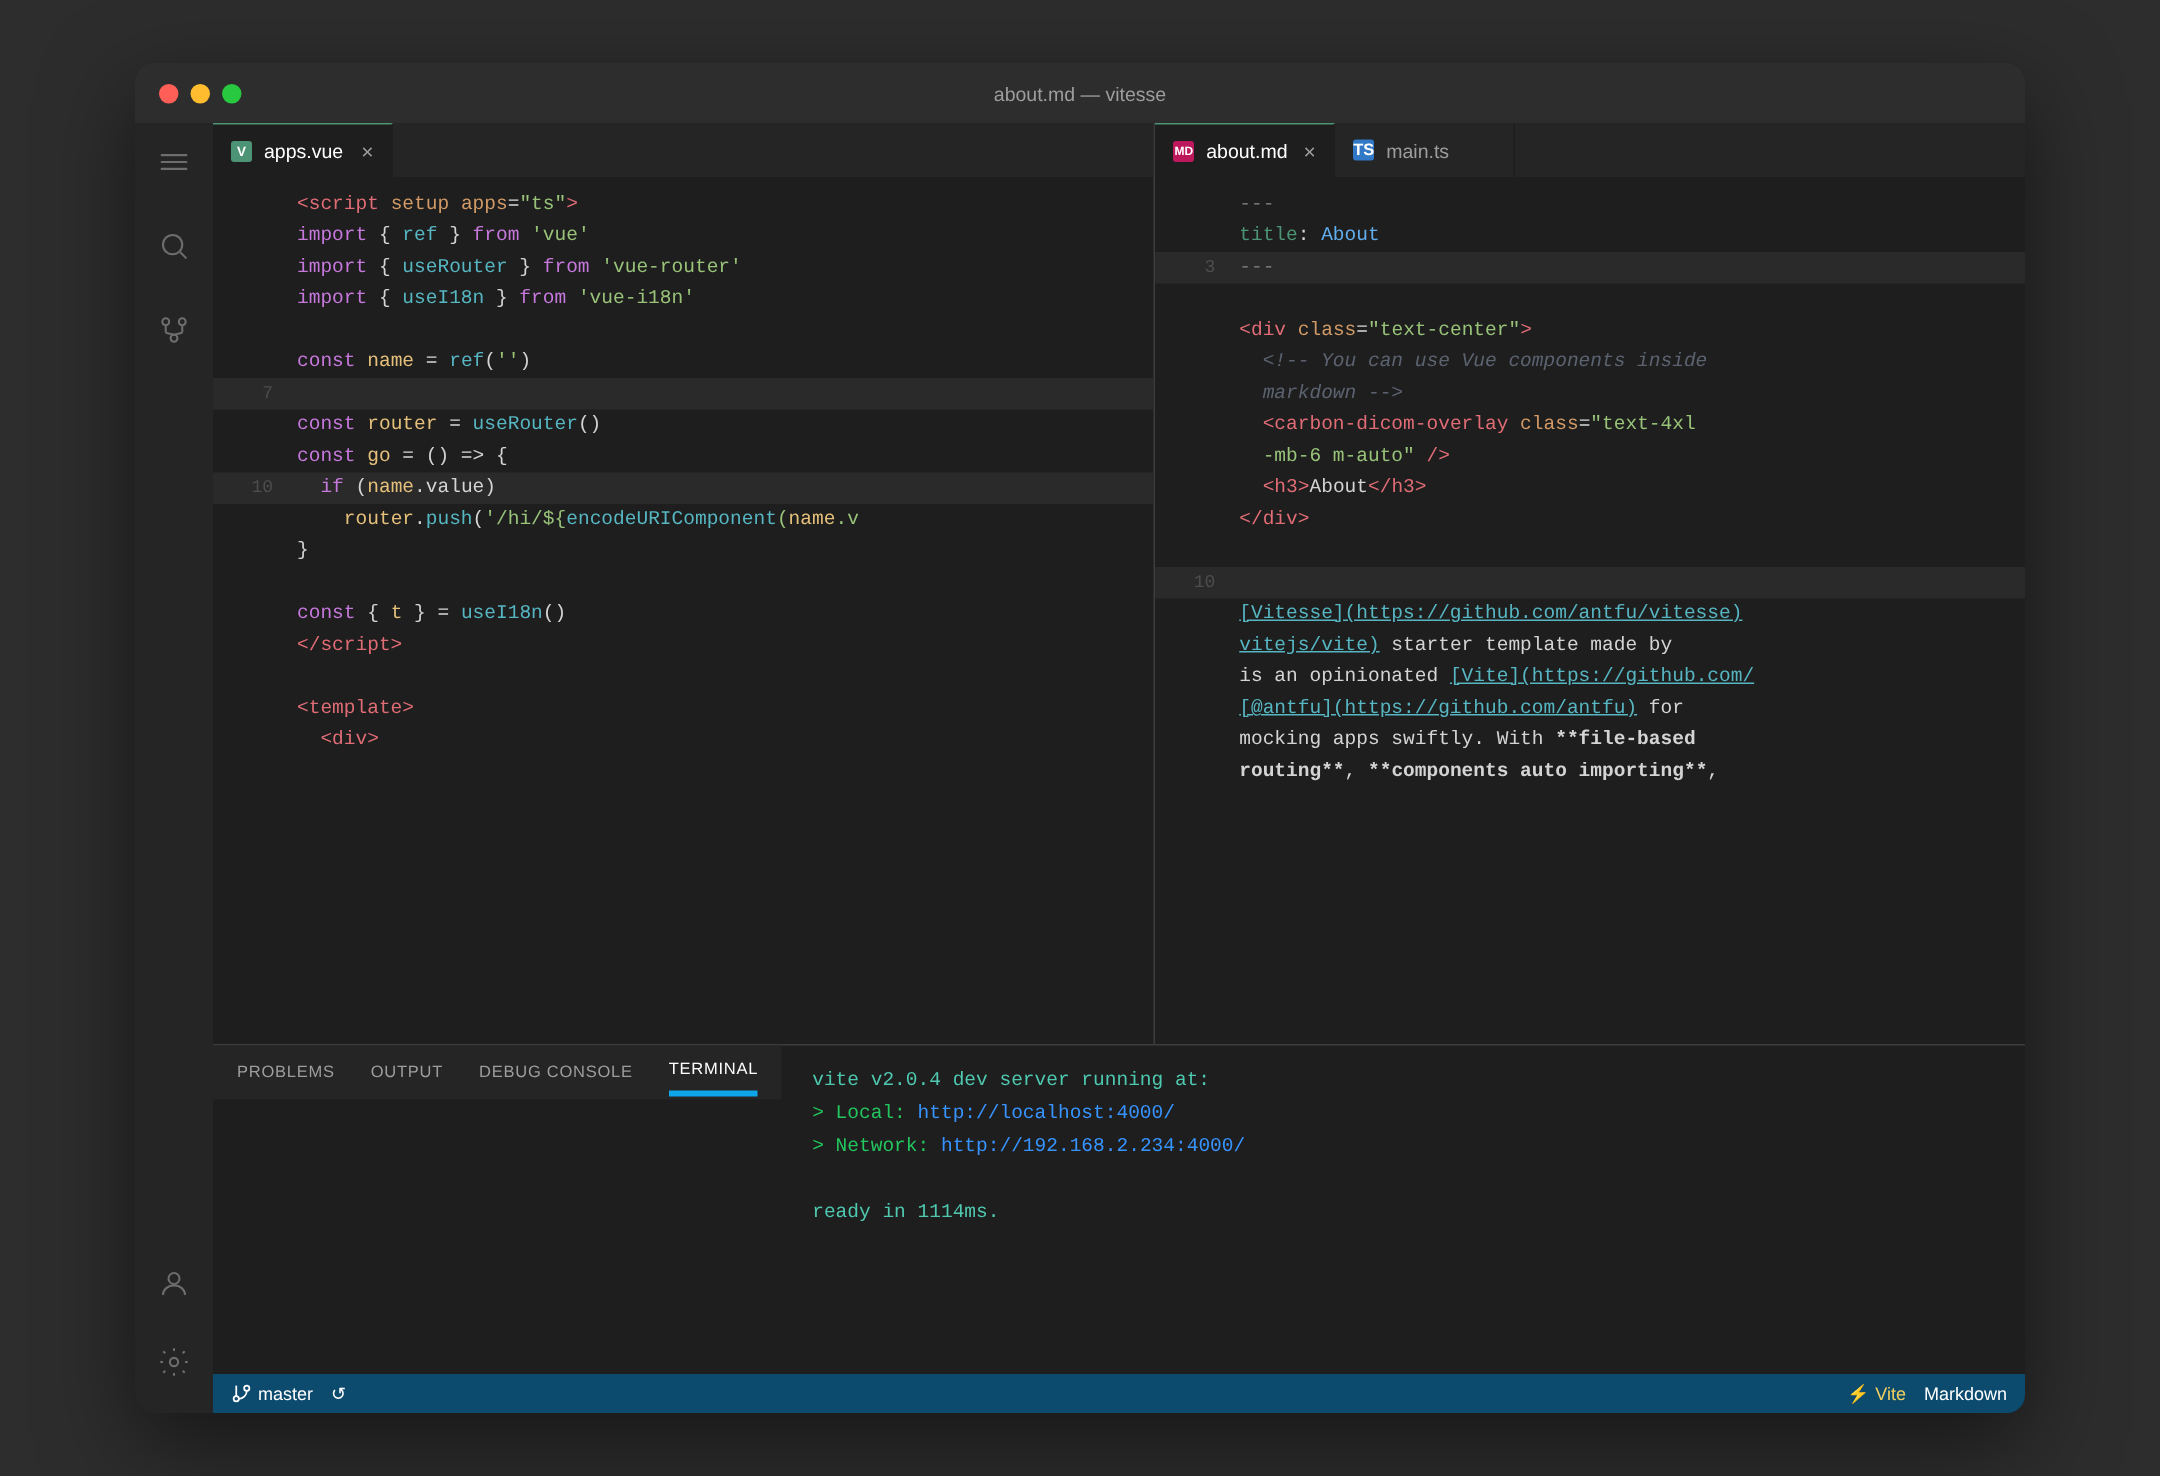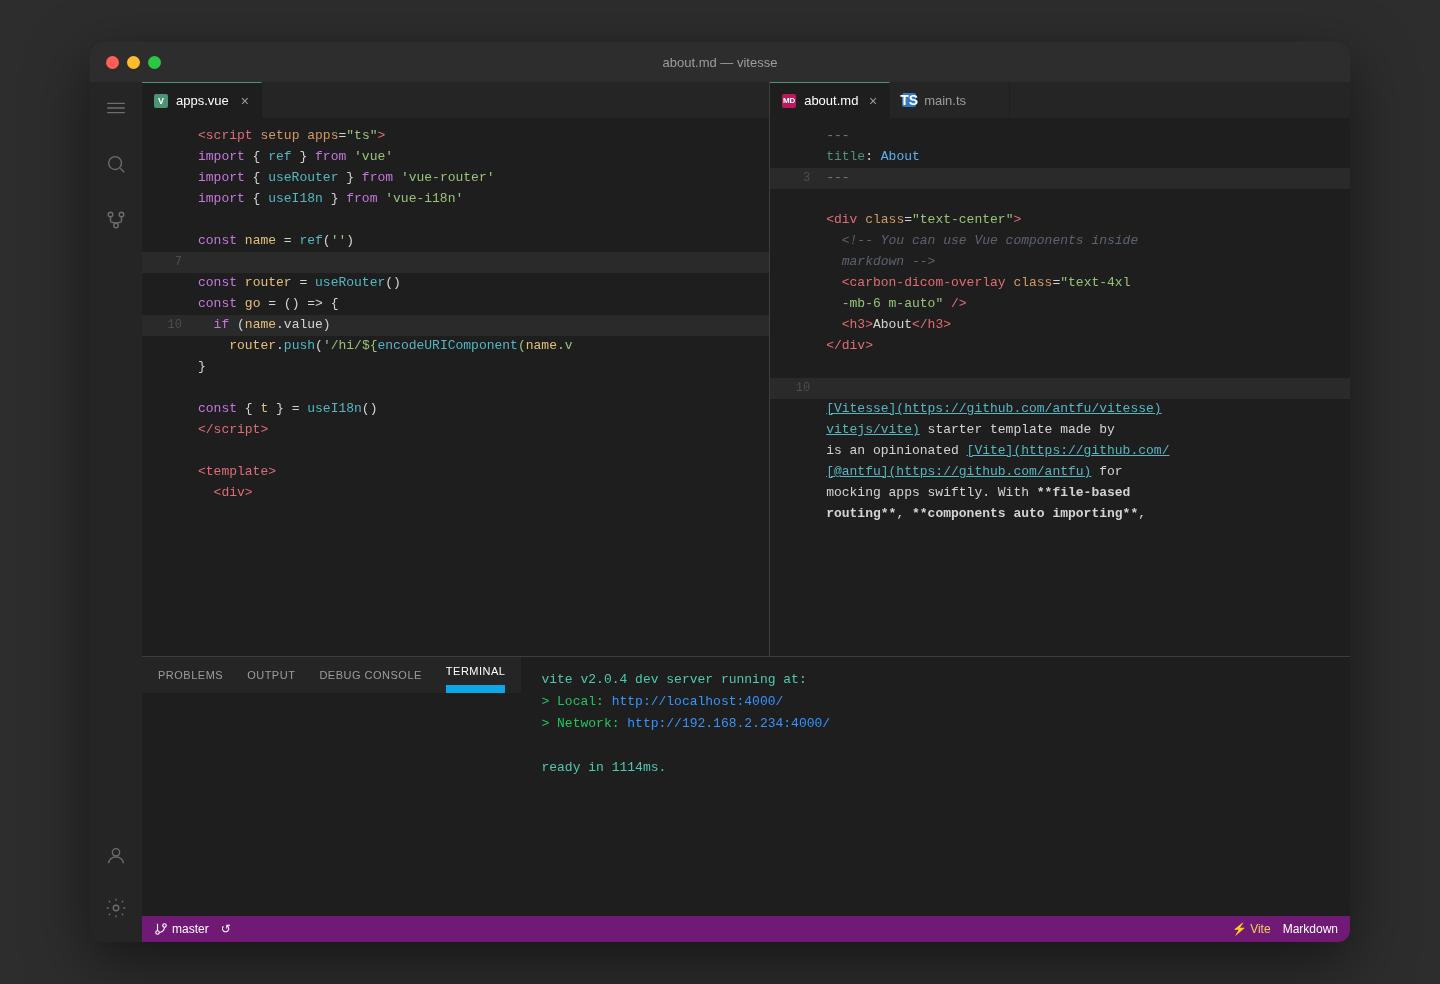--- a/index.html
+++ b/index.html
@@ -243,46 +243,45 @@
       font-size: 11px;
       color: #9d9d9d;
       cursor: pointer;
       padding: 8px 0;
       text-transform: uppercase;
       letter-spacing: 0.5px;
     }
 
     .panel-tab.active {
       color: #ffffff;
-      border-bottom: 8px solid #0ea5e9;
+      border-bottom: 4px solid #0ea5e9;
     }
 
     .terminal-content {
       flex: 1;
       padding: 12px 20px;
       font-family: 'Menlo', 'Monaco', 'Courier New', monospace;
       font-size: 13px;
       line-height: 1.7;
       overflow: auto;
     }
 
     .t-green { color: #4ec9b0; }
     .t-link { color: #3794ff; }
     .t-default { color: #22c55e; }
 
     
     .status-bar {
-      background: #701a75;
+      background: #0c4a6e;
       height: 26px;
       display: flex;
       align-items: center;
       justify-content: space-between;
       padding: 0 12px;
       flex-shrink: 0;
-      margin-top: 40px;
     }
 
     .status-left, .status-right {
       display: flex;
       align-items: center;
       gap: 12px;
     }
 
     .status-item {
       font-size: 12px;
@@ -451,21 +450,21 @@
 
         <div class="editor-pane right">
 
           <div class="right-tab-bar">
             <div class="tab active">
               <div class="tab-icon md" style="font-size:8px;">MD</div>
               <span>about.md</span>
               <span class="tab-close">×</span>
             </div>
             <div class="tab">
-              <div class="tab-icon ts" style="font-size:14px;">TS</div>
+              <div class="tab-icon ts" style="font-size:11px;">TS</div>
               <span>main.ts</span>
             </div>
           </div>
 
           <div class="code-content">
             <div class="code-line">
               <span class="line-number"></span>
               <span class="line-content c-gray">---</span>
             </div>
             <div class="code-line">

